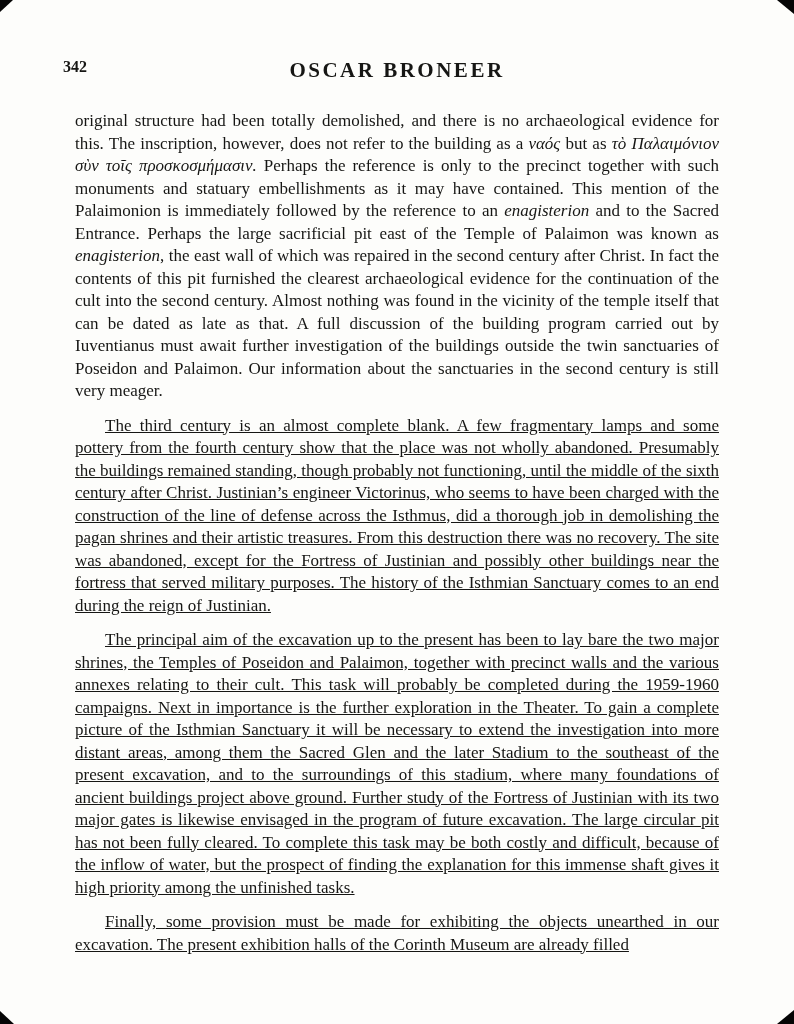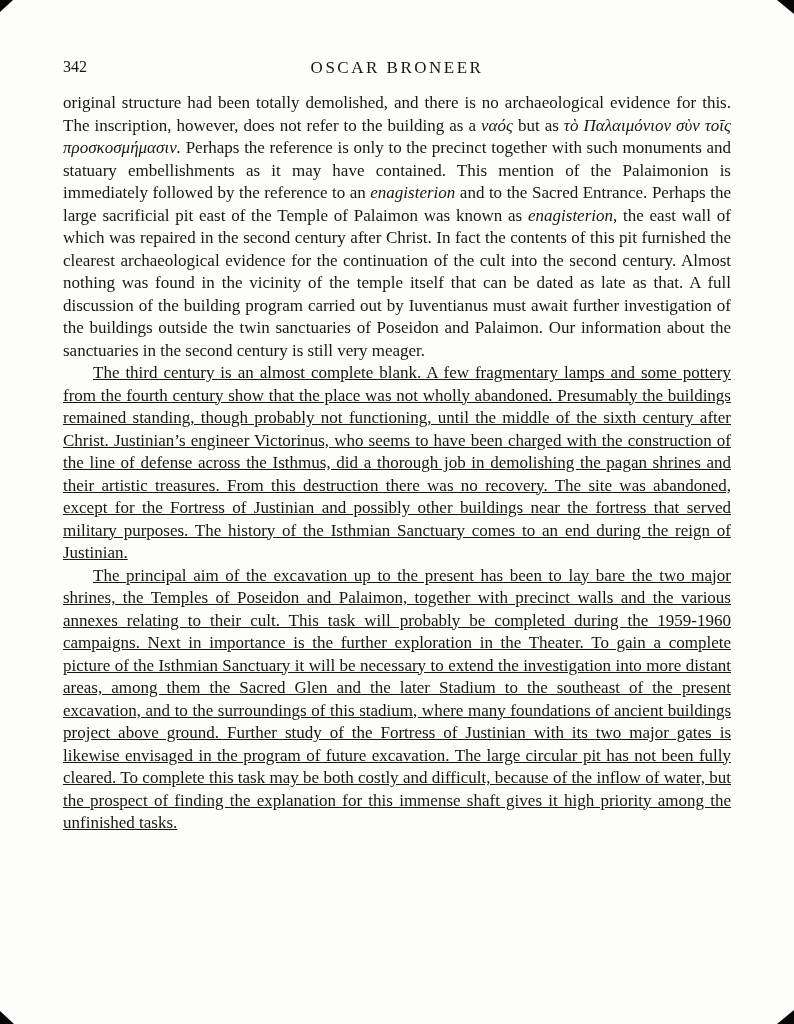--- a/index.html
+++ b/index.html
@@ -16,44 +16,45 @@
     height: 1024px;
     background: #fdfdfb;
     box-sizing: border-box;
     padding: 58px 63px 0 63px;
     font-family: "Liberation Serif", "DejaVu Serif", serif;
     color: #161614;
   }
   .running-header {
     position: relative;
     height: 22px;
-    margin-bottom: 12px;
+    margin-bottom: 30px;
     font-size: 16px;
+    font-weight: bold;
   }
   .pagenum {
     position: absolute;
     left: 0;
     top: 0;
   }
   .running-head {
     position: absolute;
     left: 0;
     right: 0;
     top: 0;
     text-align: center;
     letter-spacing: 2.5px;
-    font-size: 17px;
+    font-size: 21px;
   }
   .text-block {
     font-size: 17px;
     line-height: 22.5px;
     text-align: justify;
   }
   .text-block p {
-    margin: 0;
+    margin: 12px;
     padding: 0;
   }
   .text-block p.indent {
     text-indent: 30px;
     text-decoration: underline;
   }
   .italic {
     font-style: italic;
   }
   .corner {
@@ -76,14 +77,15 @@
 
   <header class="running-header">
     <span class="pagenum">342</span>
     <span class="running-head">OSCAR BRONEER</span>
   </header>
 
   <main class="text-block" id="paragraphs">
       <p><span>original structure had been totally demolished, and there is no archaeological evidence for this.  The inscription, however, does not refer to the building as a </span><span class="italic">ναός</span><span> but as </span><span class="italic">τὸ Παλαιμόνιον σὺν τοῖς προσκοσμήμασιν.</span><span>  Perhaps the reference is only to the precinct together with such monuments and statuary embellishments as it may have contained. This mention of the Palaimonion is immediately followed by the reference to an </span><span class="italic">enagisterion</span><span> and to the Sacred Entrance.  Perhaps the large sacrificial pit east of the Temple of Palaimon was known as </span><span class="italic">enagisterion</span><span>, the east wall of which was repaired in the second century after Christ.  In fact the contents of this pit furnished the clearest archaeological evidence for the continuation of the cult into the second century.  Almost nothing was found in the vicinity of the temple itself that can be dated as late as that.  A full discussion of the building program carried out by Iuventianus must await further investigation of the buildings outside the twin sanctuaries of Poseidon and Palaimon.  Our information about the sanctuaries in the second century is still very meager.</span></p>
       <p class="indent"><span>The third century is an almost complete blank.  A few fragmentary lamps and some pottery from the fourth century show that the place was not wholly abandoned. Presumably the buildings remained standing, though probably not functioning, until the middle of the sixth century after Christ.  Justinian’s engineer Victorinus, who seems to have been charged with the construction of the line of defense across the Isthmus, did a thorough job in demolishing the pagan shrines and their artistic treasures.  From this destruction there was no recovery.  The site was abandoned, except for the Fortress of Justinian and possibly other buildings near the fortress that served military purposes.  The history of the Isthmian Sanctuary comes to an end during the reign of Justinian.</span></p>
       <p class="indent"><span>The principal aim of the excavation up to the present has been to lay bare the two major shrines, the Temples of Poseidon and Palaimon, together with precinct walls and the various annexes relating to their cult.  This task will probably be completed during the 1959-1960 campaigns.  Next in importance is the further exploration in the Theater.  To gain a complete picture of the Isthmian Sanctuary it will be necessary to extend the investigation into more distant areas, among them the Sacred Glen and the later Stadium to the southeast of the present excavation, and to the surroundings of this stadium, where many foundations of ancient buildings project above ground.  Further study of the Fortress of Justinian with its two major gates is likewise envisaged in the program of future excavation.  The large circular pit has not been fully cleared.  To complete this task may be both costly and difficult, because of the inflow of water, but the prospect of finding the explanation for this immense shaft gives it high priority among the unfinished tasks.</span></p>
+      <p class="indent"><span>Finally, some provision must be made for exhibiting the objects unearthed in our excavation.  The present exhibition halls of the Corinth Museum are already filled</span></p>
     </main>
 </div>
 
 </body></html>

